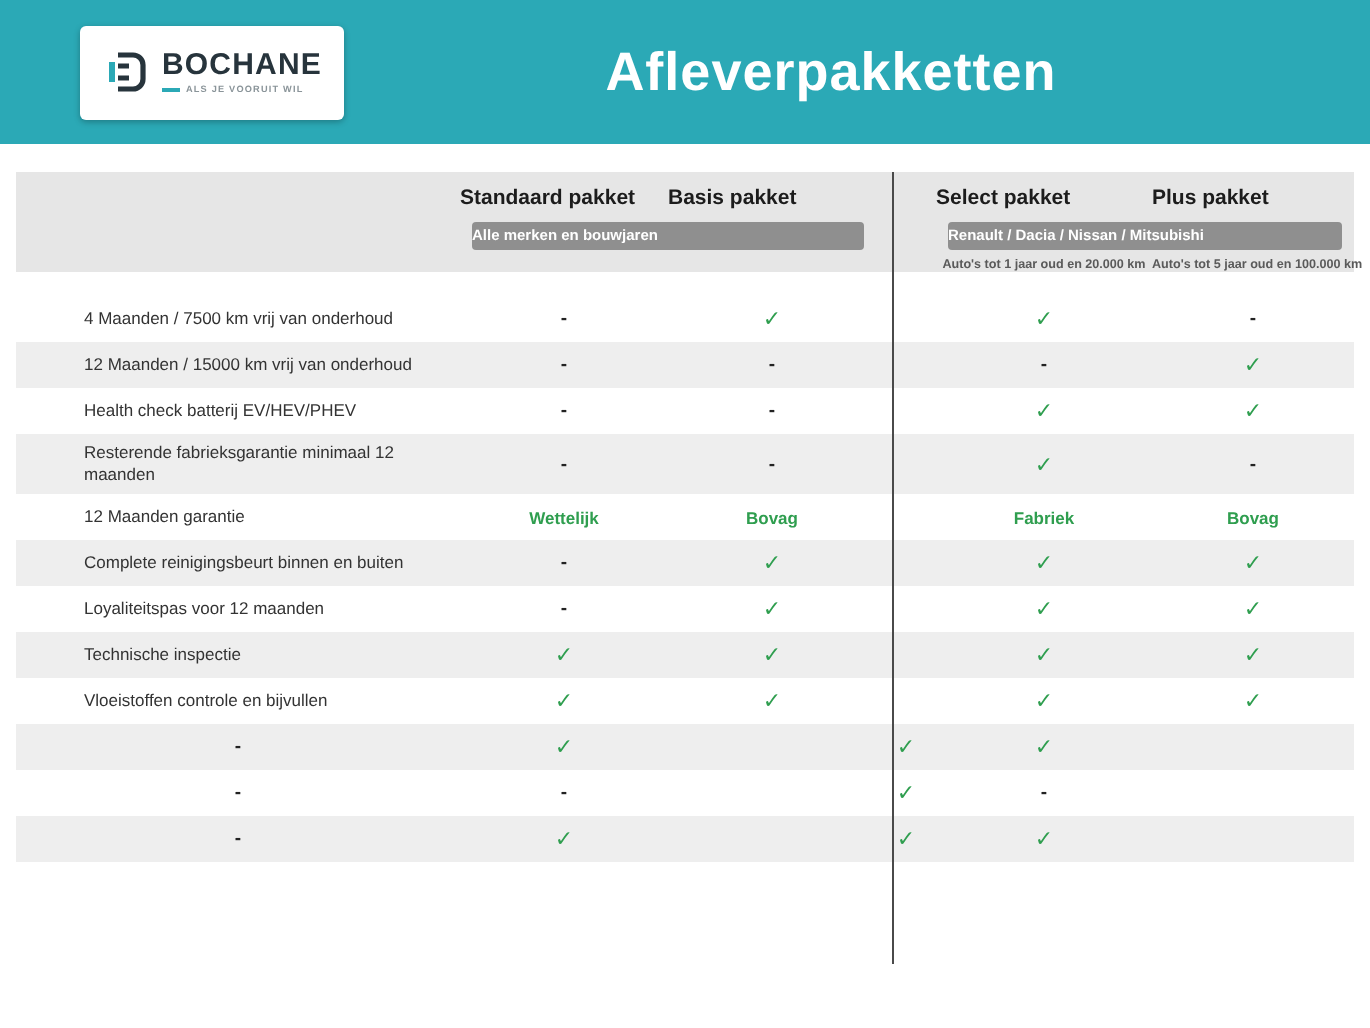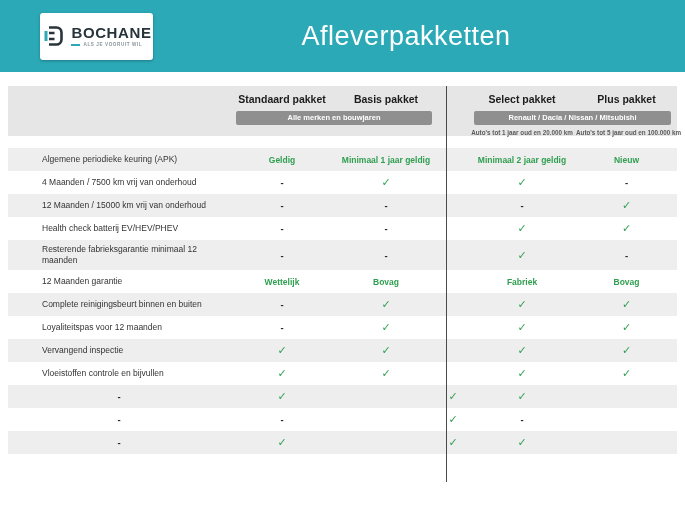--- a/index.html
+++ b/index.html
@@ -9,38 +9,38 @@
     --rowgray:#eeeeee;
     --headgray:#e6e6e6;
     --dark:#27343c;
   }
   *{box-sizing:border-box;}
   body{margin:0;background:#fff;font-family:"Liberation Sans",sans-serif;}
   .page{position:relative;width:685px;height:514px;background:#fff;overflow:hidden;}
 
   
   .topbar{height:72px;background:var(--teal);display:flex;align-items:center;}
-  .logo-box{margin-left:40px;width:113px;height:47px;background:#fff;border-radius:3px;
+  .logo-box{margin-left:40px;width:132px;height:47px;background:#fff;border-radius:3px;
     box-shadow:0 1px 3px rgba(0,0,0,.28);display:flex;align-items:center;justify-content:center;gap:6px;}
   .logo-icon{flex:0 0 auto;display:flex;}
   .logo-text{display:flex;flex-direction:column;line-height:1.1;}
   .brand{font-weight:bold;font-size:15px;color:var(--dark);letter-spacing:.6px;}
   .tagline{display:flex;align-items:center;gap:3px;margin-top:1px;}
   .tagline .tag-bar{width:9px;height:2px;background:var(--teal);}
   .tagline .tag-text{font-size:4.6px;font-weight:bold;letter-spacing:.6px;color:#8a9499;}
-  .title{flex:1;text-align:center;color:#fff;font-size:27px;font-weight:normal;letter-spacing:.5px;padding-right:26px;}
+  .title{flex:1;text-align:center;color:#fff;font-size:27px;font-weight:bold;letter-spacing:.5px;padding-right:26px;}
 
   
   .cols{display:grid;grid-template-columns:222px 104px 104px 30px 108px 101px;align-items:center;}
 
   
   .band{margin:14px 8px 0;background:var(--headgray);padding-top:7px;}
-  .col-h{text-align:center;font-weight:bold;font-size:10.5px;color:#1c1c1c;}
+  .col-h{text-align:left;font-weight:bold;font-size:10.5px;color:#1c1c1c;}
   .badge-row{margin-top:6px;}
-  .badge{background:var(--badge);color:#fff;font-weight:bold;font-size:7.5px;text-align:center;
+  .badge{background:var(--badge);color:#fff;font-weight:bold;font-size:7.5px;text-align:left;
     height:14px;line-height:14px;border-radius:2px;margin:0 6px;white-space:nowrap;overflow:hidden;}
   .badge.left{grid-column:2 / span 2;}
   .badge.right{grid-column:5 / span 2;}
   .subnote-row{margin-top:3px;min-height:8px;}
   .subnote{text-align:center;font-size:6.3px;font-weight:bold;color:#5a5a5a;white-space:nowrap;}
   .subnote.sn1{grid-column:5;}
   .subnote.sn2{grid-column:6;}
   .price-row{height:27px;margin-top:2px;}
   .total-label{padding-left:34px;font-weight:bold;font-size:12px;color:#111;}
   .price{text-align:center;font-weight:bold;font-size:11px;color:#111;}
@@ -96,28 +96,20 @@
       <div class="badge left">Alle merken en bouwjaren</div>
       <div class="badge right">Renault / Dacia / Nissan / Mitsubishi</div>
     </div>
     <div class="cols subnote-row">
       <div class="subnote sn1">Auto's tot 1 jaar oud en 20.000 km</div>
       <div class="subnote sn2">Auto's tot 5 jaar oud en 100.000 km</div>
     </div>
   </div>
 
   <div class="rows" id="rows-container">
-      <div class="cols frow gray">
-    <div class="row-label">Algemene periodieke keuring (APK)</div>
-    <div class="cell greentext">Geldig</div>
-    <div class="cell greentext">Minimaal 1 jaar geldig</div>
-    <div></div>
-    <div class="cell greentext">Minimaal 2 jaar geldig</div>
-    <div class="cell greentext">Nieuw</div>
-  </div>
       <div class="cols frow white">
     <div class="row-label">4 Maanden / 7500 km vrij van onderhoud</div>
     <div class="cell dash">-</div>
     <div class="cell check">✓</div>
     <div></div>
     <div class="cell check">✓</div>
     <div class="cell dash">-</div>
   </div>
       <div class="cols frow gray">
     <div class="row-label">12 Maanden / 15000 km vrij van onderhoud</div>
@@ -161,21 +153,21 @@
   </div>
       <div class="cols frow white">
     <div class="row-label">Loyaliteitspas voor 12 maanden</div>
     <div class="cell dash">-</div>
     <div class="cell check">✓</div>
     <div></div>
     <div class="cell check">✓</div>
     <div class="cell check">✓</div>
   </div>
       <div class="cols frow gray">
-    <div class="row-label">Vervangend inspectie</div>
+    <div class="row-label">Technische inspectie</div>
     <div class="cell check">✓</div>
     <div class="cell check">✓</div>
     <div></div>
     <div class="cell check">✓</div>
     <div class="cell check">✓</div>
   </div>
       <div class="cols frow white">
     <div class="row-label">Vloeistoffen controle en bijvullen</div>
     <div class="cell check">✓</div>
     <div class="cell check">✓</div>

